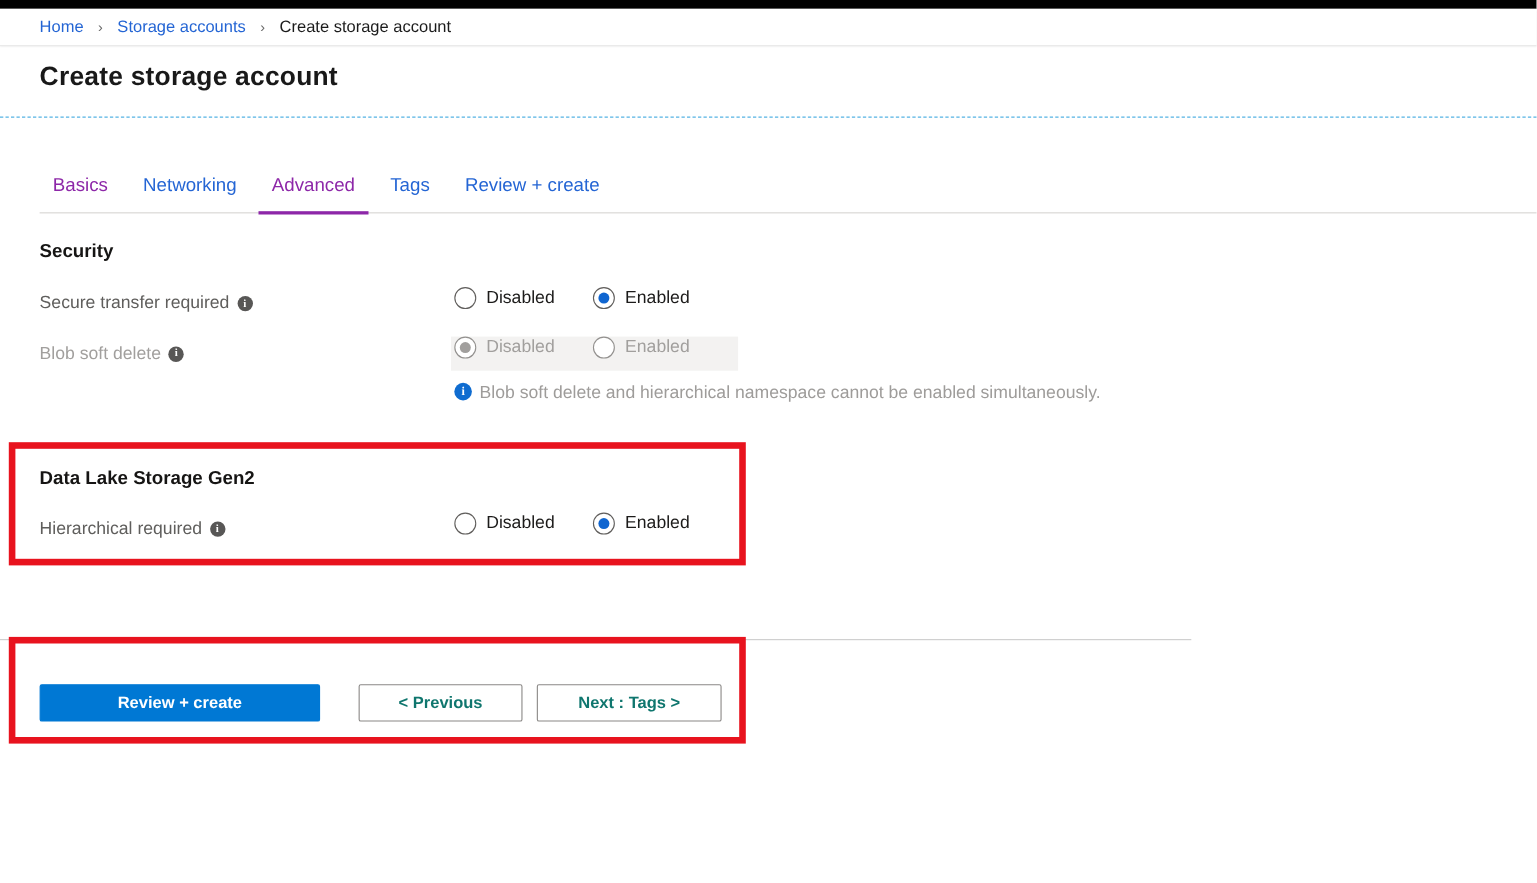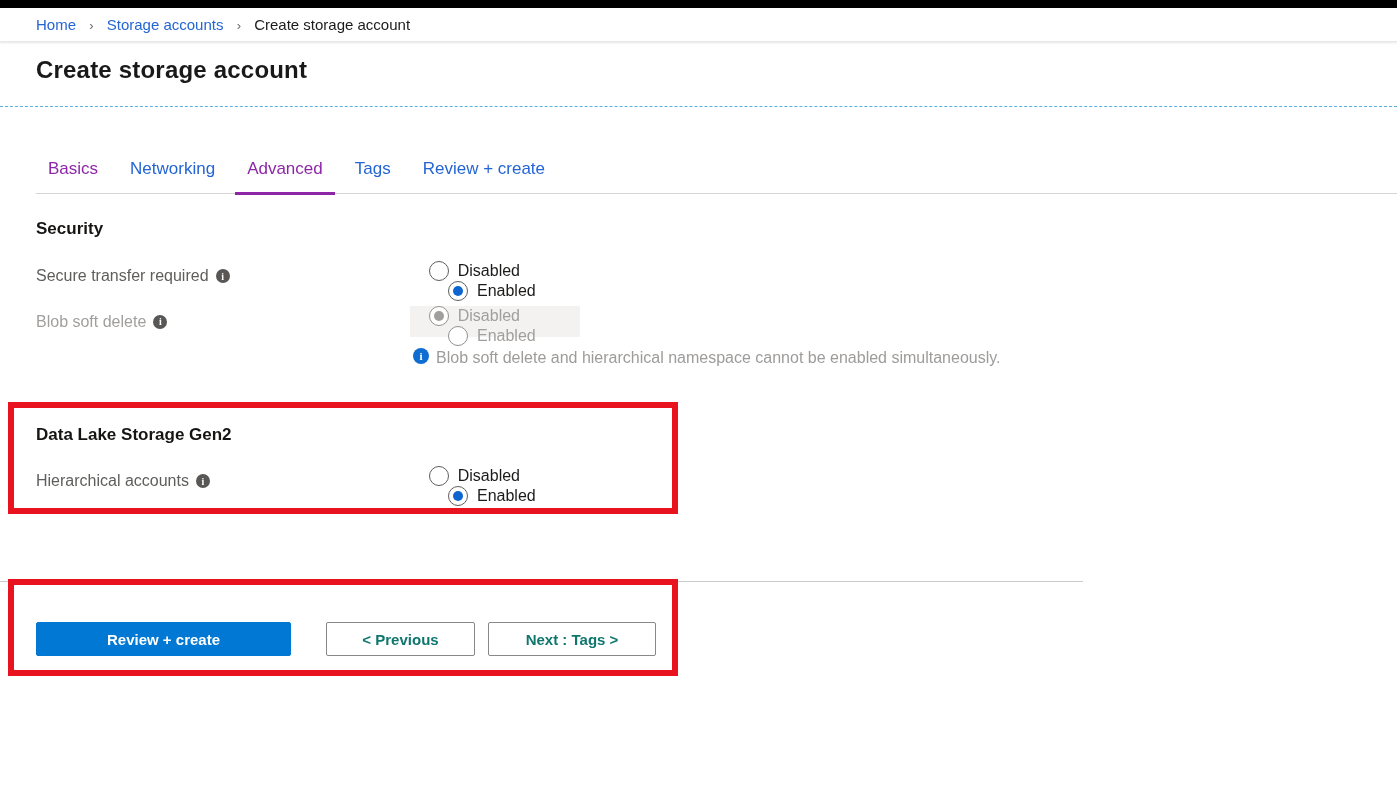--- a/index.html
+++ b/index.html
@@ -40,21 +40,21 @@
   .field-label { flex:0 0 377px; font-size:16px; color:#5f5e5c; display:flex; align-items:center; }
   .field-label .txt { margin-right:7px; }
   .disabled-label { color:#a19f9d; }
 
   .info-icon { width:14px; height:14px; border-radius:50%; background:#585756; color:#fff;
                display:inline-flex; align-items:center; justify-content:center;
                font-size:10px; font-weight:bold; font-family:"Liberation Serif",serif; flex:0 0 14px; cursor:default; }
   .info-icon::before { content:"i"; }
   .info-icon.blue { background:#0f6cd0; width:16px; height:16px; flex:0 0 16px; font-size:11px; }
 
-  .radio-group { display:flex; align-items:center; height:100%;flex-direction:column; }
+  .radio-group { display:flex; align-items:flex-start; height:100%; }
   .radio { display:flex; align-items:center; gap:9px; cursor:pointer; font-size:16px; color:#1c1b1a; }
   .radio + .radio { margin-left:35px; }
   .rc { width:20px; height:20px; border:1px solid #605e5c; border-radius:50%; background:#fff;
         display:flex; align-items:center; justify-content:center; flex:0 0 20px; }
   .rc-dot { width:10px; height:10px; border-radius:50%; background:transparent; }
   .radio.checked .rc-dot { background:#0f65d0; }
 
   .radio-group.disabled { background:#f3f2f1; padding:0 44px 0 3px; margin-left:-3px; cursor:default; }
   .radio-group.disabled .radio { color:#a19f9d; cursor:default; }
   .radio-group.disabled .rc { border-color:#93918f; }
@@ -156,21 +156,21 @@
 
   <div class="info-message">
     <span class="info-icon blue"></span>
     <span>Blob soft delete and hierarchical namespace cannot be enabled simultaneously.</span>
   </div>
 
   <div class="red-box red-box-datalake">
     <div class="section-heading">Data Lake Storage Gen2</div>
     <div class="field-row">
       <div class="field-label">
-        <span class="txt">Hierarchical accounts</span>
+        <span class="txt">Hierarchical required</span>
         <span class="info-icon"></span>
       </div>
       <div class="radio-group">
         <label class="radio">
           <span class="rc">
               <span class="rc-dot"></span>
             </span>
           <span>Disabled</span>
         </label>
         <label class="radio checked">

